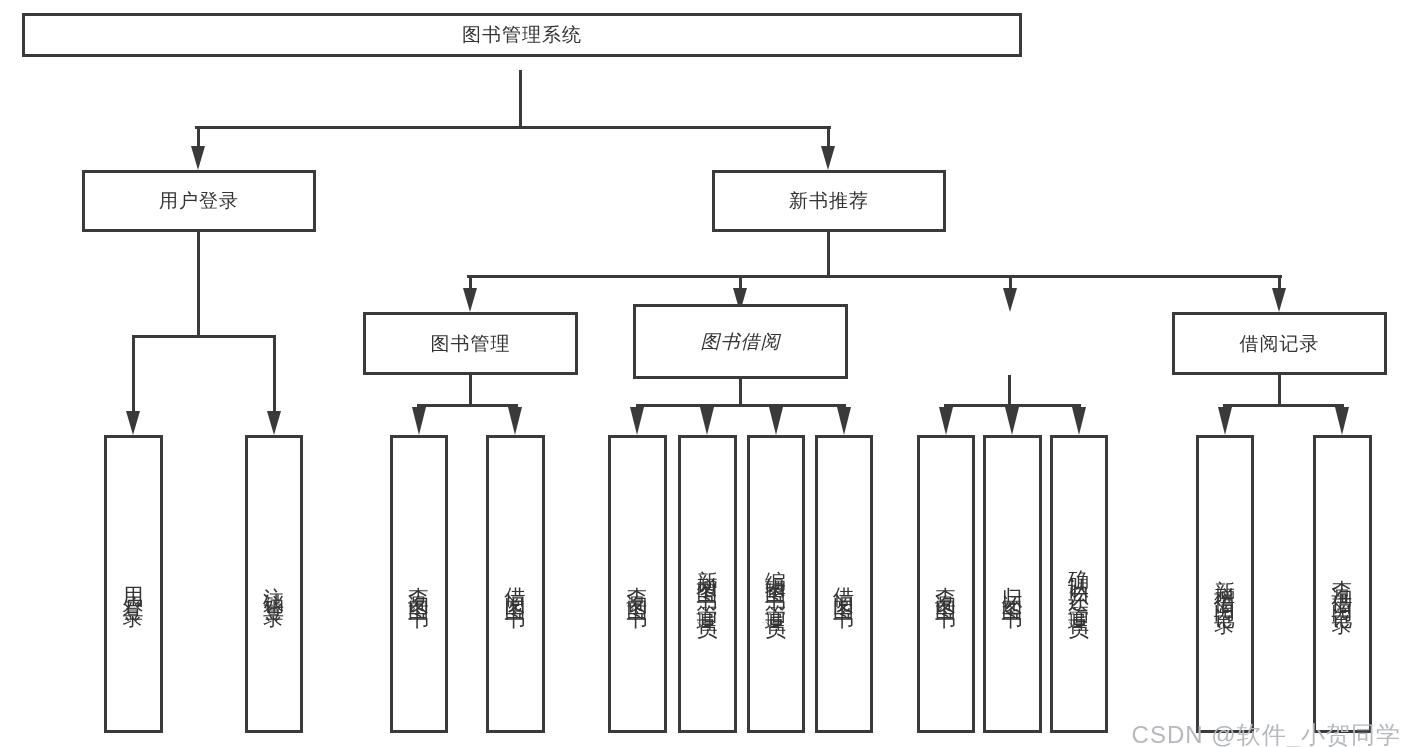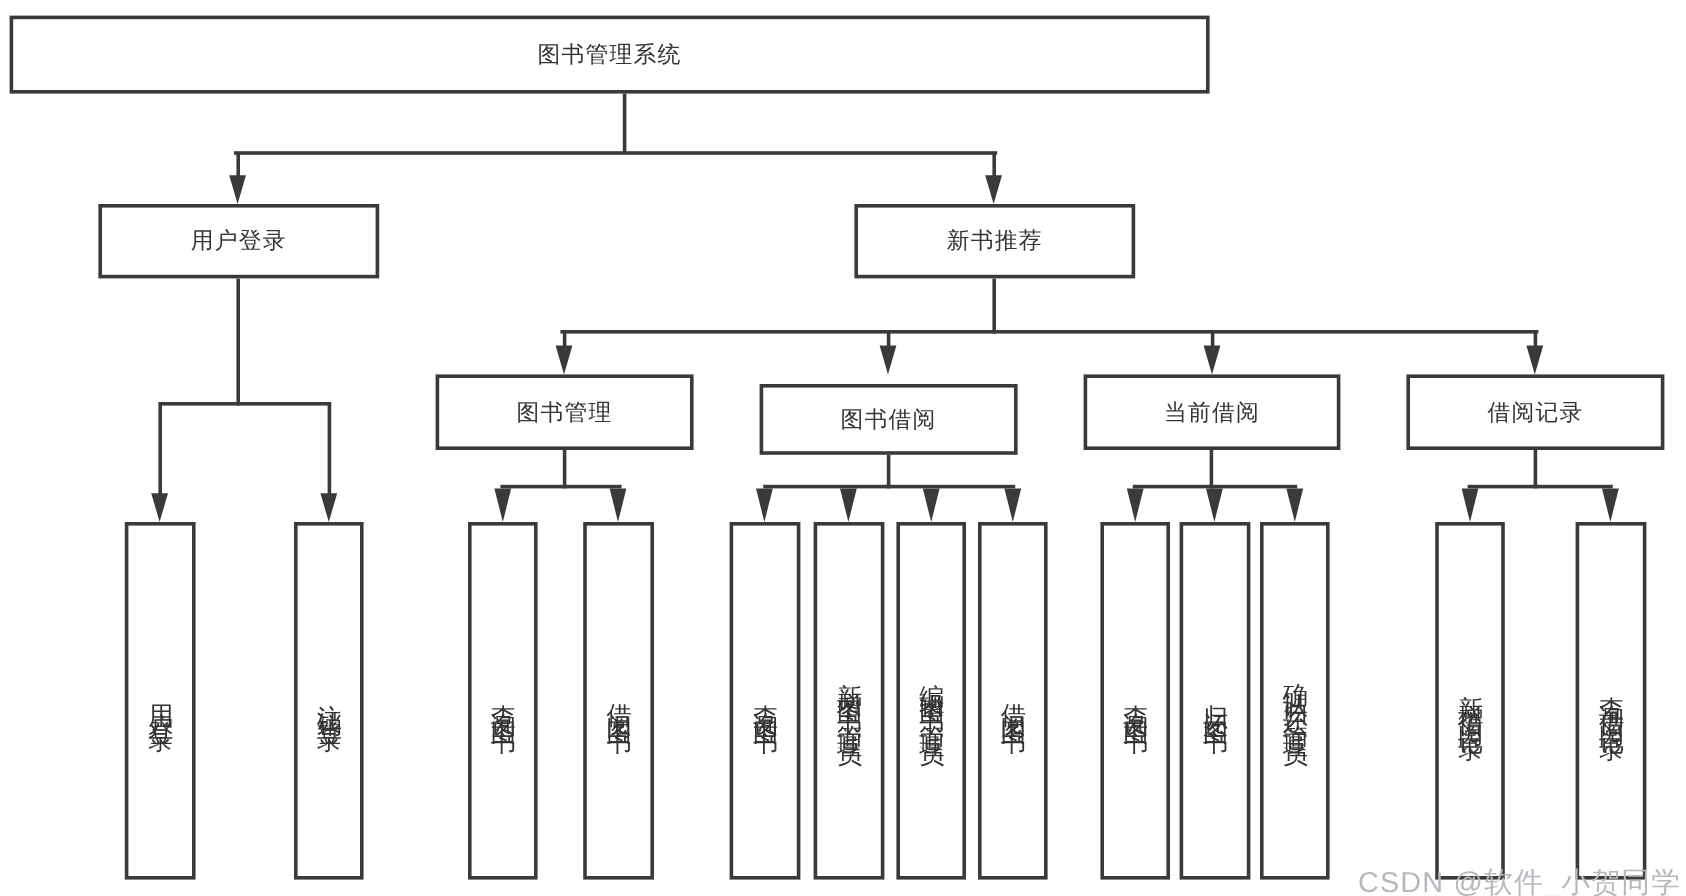--- a/index.html
+++ b/index.html
@@ -28,21 +28,21 @@
   #watermark{
     position:absolute;right:4px;top:719px;z-index:10;
     font-size:24px;color:#b5b9be;letter-spacing:1px;white-space:nowrap;
   }
 </style>
 </head>
 <body>
 
 <div id="canvas">
 
-  <div class="box" style="left:8px;top:13px;width:1000px;height:65px;">
+  <div class="box" style="left:22px;top:13px;width:1000px;height:44px;">
     <span class="lbl">图书管理系统</span>
   </div>
 
   <div class="vline" style="left:519px;top:70px;height:57px;"></div>
   <div class="hline" style="left:195px;top:126px;width:636px;"></div>
   <div class="vline" style="left:197px;top:128px;height:20px;"></div>
   <div class="arr" style="left:191px;top:146px;"></div>
   <div class="vline" style="left:827px;top:128px;height:20px;"></div>
   <div class="arr" style="left:821px;top:146px;"></div>
 
@@ -67,25 +67,22 @@
   <div class="vline" style="left:739px;top:277px;height:13px;"></div>
   <div class="arr" style="left:733px;top:288px;"></div>
   <div class="vline" style="left:1009px;top:277px;height:13px;"></div>
   <div class="arr" style="left:1003px;top:288px;"></div>
   <div class="vline" style="left:1278px;top:277px;height:13px;"></div>
   <div class="arr" style="left:1272px;top:288px;"></div>
 
   <div class="box" style="left:363px;top:312px;width:215px;height:63px;">
     <span class="lbl">图书管理</span>
   </div>
-  <div class="box" style="left:633px;top:320px;width:215px;height:59px;">
+  <div class="box" style="left:633px;top:304px;width:215px;height:75px;font-style:italic;">
     <span class="lbl">图书借阅</span>
-  </div>
-  <div class="box" style="left:903px;top:312px;width:214px;height:63px;">
-    <span class="lbl">当前借阅</span>
   </div>
   <div class="box" style="left:1172px;top:312px;width:215px;height:63px;text-align:center;">
     <span class="lbl">借阅记录</span>
   </div>
 
   <div class="vline" style="left:469px;top:375px;height:32px;"></div>
   <div class="hline" style="left:417px;top:404px;width:101px;"></div>
   <div class="arr arr-leaf" style="left:412px;top:407px;"></div>
   <div class="arr arr-leaf" style="left:508px;top:407px;"></div>
 

